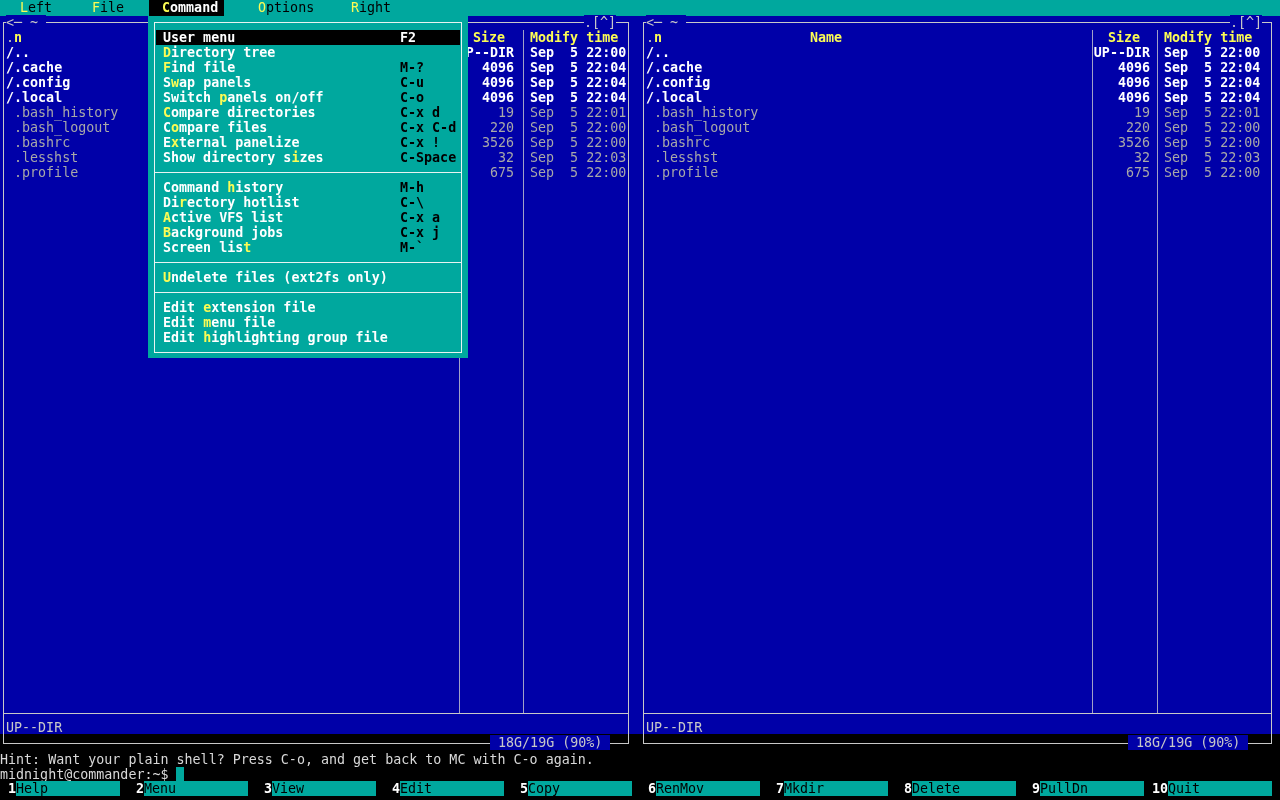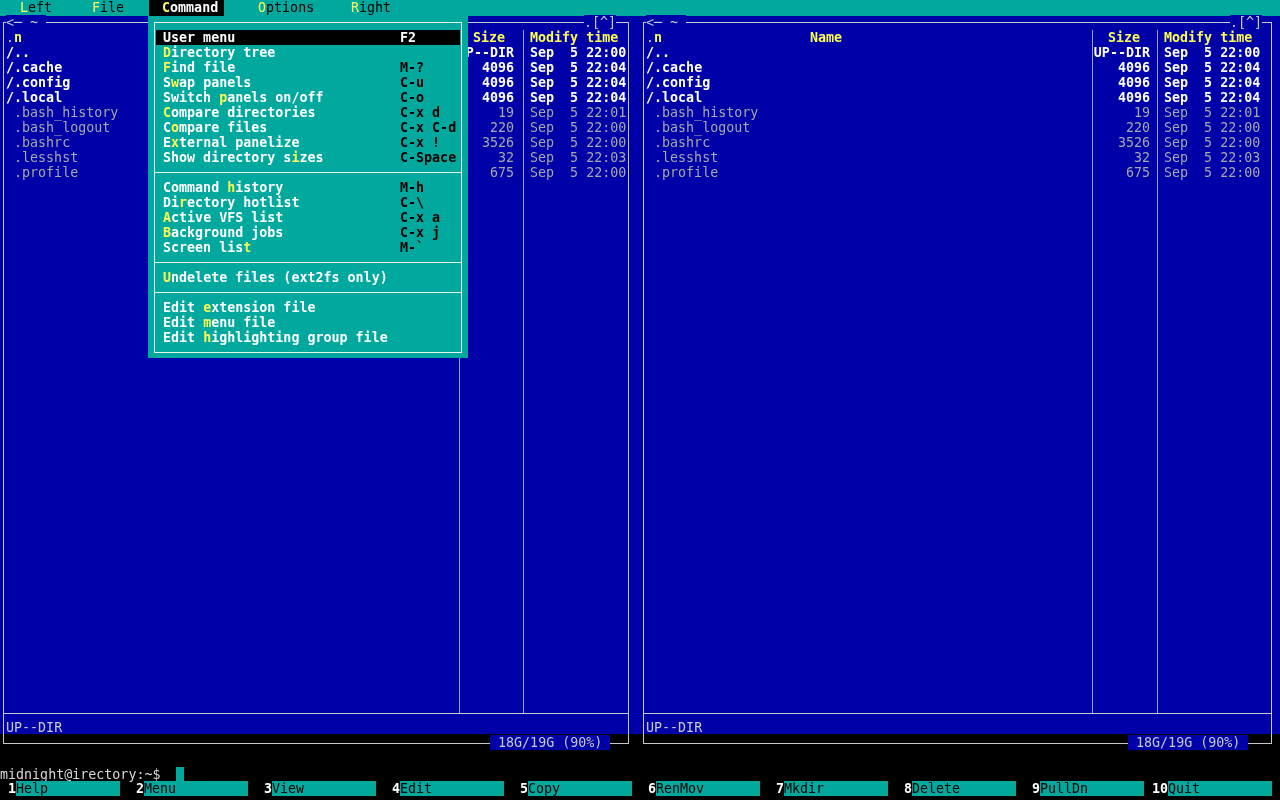--- a/index.html
+++ b/index.html
@@ -40,17 +40,18 @@
 
   <div class="abs blue-area" style="left:0;top:16;width:1280px;height:734px;"></div>
 
   <div class="abs teal" id="menubar" style="left:0;top:0;width:1280px;height:16px;"><div class="menubar-item" style="left: 20px;"><span class="hot">L</span>eft</div><div class="menubar-item" style="left: 92px;"><span class="hot">F</span>ile</div><div class="menubar-sel-bg" style="left: 149px; width: 75px;"></div><div class="menubar-item sel" style="left: 162px;"><span class="hot">C</span>ommand</div><div class="menubar-item" style="left: 258px;"><span class="hot">O</span>ptions</div><div class="menubar-item" style="left: 351px;"><span class="hot">R</span>ight</div></div>
 
   <div id="panel-left"><div class="line" style="left: 3px; top: 22px; width: 626px; height: 1px;"></div><div class="line" style="left: 3px; top: 743px; width: 626px; height: 1px;"></div><div class="line" style="left: 3px; top: 22px; width: 1px; height: 722px;"></div><div class="line" style="left: 628px; top: 22px; width: 1px; height: 722px;"></div><div class="line" style="left: 4px; top: 713px; width: 624px; height: 1px;"></div><div class="colsep" style="left: 459px; top: 30px; width: 1px; height: 683px;"></div><div class="colsep" style="left: 523px; top: 30px; width: 1px; height: 683px;"></div><div class="txt fr onblue" style="left: 6px; top: 15px;">&lt;─ ~ </div><div class="txt fr onblue" style="left: 584px; top: 15px;">.[^]</div><div class="txt" style="left: 6px; top: 30px;"><span class="fr">.</span><span class="yellow">n</span></div><div class="txt yellow" style="left: 170px; top: 30px;">Name</div><div class="txt yellow" style="left: 473px; top: 30px;">Size</div><div class="txt yellow" style="left: 530px; top: 30px;">Modify time</div><div><div class="txt white" style="left: 6px; top: 45px;">/..</div><div class="txt white" style="left: 394px; top: 45px; width: 120px; text-align: right;">UP--DIR</div><div class="txt white" style="left: 530px; top: 45px;">Sep  5 22:00</div></div><div><div class="txt white" style="left: 6px; top: 60px;">/.cache</div><div class="txt white" style="left: 394px; top: 60px; width: 120px; text-align: right;">4096</div><div class="txt white" style="left: 530px; top: 60px;">Sep  5 22:04</div></div><div><div class="txt white" style="left: 6px; top: 75px;">/.config</div><div class="txt white" style="left: 394px; top: 75px; width: 120px; text-align: right;">4096</div><div class="txt white" style="left: 530px; top: 75px;">Sep  5 22:04</div></div><div><div class="txt white" style="left: 6px; top: 90px;">/.local</div><div class="txt white" style="left: 394px; top: 90px; width: 120px; text-align: right;">4096</div><div class="txt white" style="left: 530px; top: 90px;">Sep  5 22:04</div></div><div><div class="txt gray" style="left: 14px; top: 105px;">.bash_history</div><div class="txt gray" style="left: 394px; top: 105px; width: 120px; text-align: right;">19</div><div class="txt gray" style="left: 530px; top: 105px;">Sep  5 22:01</div></div><div><div class="txt gray" style="left: 14px; top: 120px;">.bash_logout</div><div class="txt gray" style="left: 394px; top: 120px; width: 120px; text-align: right;">220</div><div class="txt gray" style="left: 530px; top: 120px;">Sep  5 22:00</div></div><div><div class="txt gray" style="left: 14px; top: 135px;">.bashrc</div><div class="txt gray" style="left: 394px; top: 135px; width: 120px; text-align: right;">3526</div><div class="txt gray" style="left: 530px; top: 135px;">Sep  5 22:00</div></div><div><div class="txt gray" style="left: 14px; top: 150px;">.lesshst</div><div class="txt gray" style="left: 394px; top: 150px; width: 120px; text-align: right;">32</div><div class="txt gray" style="left: 530px; top: 150px;">Sep  5 22:03</div></div><div><div class="txt gray" style="left: 14px; top: 165px;">.profile</div><div class="txt gray" style="left: 394px; top: 165px; width: 120px; text-align: right;">675</div><div class="txt gray" style="left: 530px; top: 165px;">Sep  5 22:00</div></div><div class="txt fr" style="left: 6px; top: 720px;">UP--DIR</div><div class="txt fr onblue" style="left: 490px; top: 735px;"> 18G/19G (90%) </div></div>
   <div id="panel-right"><div class="line" style="left: 643px; top: 22px; width: 629px; height: 1px;"></div><div class="line" style="left: 643px; top: 743px; width: 629px; height: 1px;"></div><div class="line" style="left: 643px; top: 22px; width: 1px; height: 722px;"></div><div class="line" style="left: 1271px; top: 22px; width: 1px; height: 722px;"></div><div class="line" style="left: 644px; top: 713px; width: 627px; height: 1px;"></div><div class="colsep" style="left: 1092px; top: 30px; width: 1px; height: 683px;"></div><div class="colsep" style="left: 1157px; top: 30px; width: 1px; height: 683px;"></div><div class="txt fr onblue" style="left: 646px; top: 15px;">&lt;─ ~ </div><div class="txt fr onblue" style="left: 1230px; top: 15px;">.[^]</div><div class="txt" style="left: 646px; top: 30px;"><span class="fr">.</span><span class="yellow">n</span></div><div class="txt yellow" style="left: 810px; top: 30px;">Name</div><div class="txt yellow" style="left: 1108px; top: 30px;">Size</div><div class="txt yellow" style="left: 1164px; top: 30px;">Modify time</div><div><div class="txt white" style="left: 646px; top: 45px;">/..</div><div class="txt white" style="left: 1030px; top: 45px; width: 120px; text-align: right;">UP--DIR</div><div class="txt white" style="left: 1164px; top: 45px;">Sep  5 22:00</div></div><div><div class="txt white" style="left: 646px; top: 60px;">/.cache</div><div class="txt white" style="left: 1030px; top: 60px; width: 120px; text-align: right;">4096</div><div class="txt white" style="left: 1164px; top: 60px;">Sep  5 22:04</div></div><div><div class="txt white" style="left: 646px; top: 75px;">/.config</div><div class="txt white" style="left: 1030px; top: 75px; width: 120px; text-align: right;">4096</div><div class="txt white" style="left: 1164px; top: 75px;">Sep  5 22:04</div></div><div><div class="txt white" style="left: 646px; top: 90px;">/.local</div><div class="txt white" style="left: 1030px; top: 90px; width: 120px; text-align: right;">4096</div><div class="txt white" style="left: 1164px; top: 90px;">Sep  5 22:04</div></div><div><div class="txt gray" style="left: 654px; top: 105px;">.bash_history</div><div class="txt gray" style="left: 1030px; top: 105px; width: 120px; text-align: right;">19</div><div class="txt gray" style="left: 1164px; top: 105px;">Sep  5 22:01</div></div><div><div class="txt gray" style="left: 654px; top: 120px;">.bash_logout</div><div class="txt gray" style="left: 1030px; top: 120px; width: 120px; text-align: right;">220</div><div class="txt gray" style="left: 1164px; top: 120px;">Sep  5 22:00</div></div><div><div class="txt gray" style="left: 654px; top: 135px;">.bashrc</div><div class="txt gray" style="left: 1030px; top: 135px; width: 120px; text-align: right;">3526</div><div class="txt gray" style="left: 1164px; top: 135px;">Sep  5 22:00</div></div><div><div class="txt gray" style="left: 654px; top: 150px;">.lesshst</div><div class="txt gray" style="left: 1030px; top: 150px; width: 120px; text-align: right;">32</div><div class="txt gray" style="left: 1164px; top: 150px;">Sep  5 22:03</div></div><div><div class="txt gray" style="left: 654px; top: 165px;">.profile</div><div class="txt gray" style="left: 1030px; top: 165px; width: 120px; text-align: right;">675</div><div class="txt gray" style="left: 1164px; top: 165px;">Sep  5 22:00</div></div><div class="txt fr" style="left: 646px; top: 720px;">UP--DIR</div><div class="txt fr onblue" style="left: 1128px; top: 735px;"> 18G/19G (90%) </div></div>
 
   <div id="dropdown"><div class="abs teal" style="left: 148px; top: 16px; width: 320px; height: 342px; z-index: 5;"></div><div class="abs" style="left: 154px; top: 22px; width: 308px; height: 331px; border: 1px solid rgb(232, 244, 242); z-index: 6;"></div><div class="abs" style="left: 156px; top: 30px; width: 304px; height: 15px; background: rgb(0, 0, 0); z-index: 7;"></div><div class="dd-item" style="left: 163px; top: 30px; z-index: 8;">User menu</div><div class="dd-short" style="left: 400px; top: 30px; z-index: 8; color: var(--white);">F2</div><div class="dd-item" style="left: 163px; top: 45px; z-index: 8;"><span class="hot">D</span>irectory tree</div><div class="dd-item" style="left: 163px; top: 60px; z-index: 8;"><span class="hot">F</span>ind file</div><div class="dd-short" style="left: 400px; top: 60px; z-index: 8; color: rgb(0, 0, 0);">M-?</div><div class="dd-item" style="left: 163px; top: 75px; z-index: 8;">S<span class="hot">w</span>ap panels</div><div class="dd-short" style="left: 400px; top: 75px; z-index: 8; color: rgb(0, 0, 0);">C-u</div><div class="dd-item" style="left: 163px; top: 90px; z-index: 8;">Switch <span class="hot">p</span>anels on/off</div><div class="dd-short" style="left: 400px; top: 90px; z-index: 8; color: rgb(0, 0, 0);">C-o</div><div class="dd-item" style="left: 163px; top: 105px; z-index: 8;"><span class="hot">C</span>ompare directories</div><div class="dd-short" style="left: 400px; top: 105px; z-index: 8; color: rgb(0, 0, 0);">C-x d</div><div class="dd-item" style="left: 163px; top: 120px; z-index: 8;">C<span class="hot">o</span>mpare files</div><div class="dd-short" style="left: 400px; top: 120px; z-index: 8; color: rgb(0, 0, 0);">C-x C-d</div><div class="dd-item" style="left: 163px; top: 135px; z-index: 8;">E<span class="hot">x</span>ternal panelize</div><div class="dd-short" style="left: 400px; top: 135px; z-index: 8; color: rgb(0, 0, 0);">C-x !</div><div class="dd-item" style="left: 163px; top: 150px; z-index: 8;">Show directory s<span class="hot">i</span>zes</div><div class="dd-short" style="left: 400px; top: 150px; z-index: 8; color: rgb(0, 0, 0);">C-Space</div><div class="dd-sep" style="left: 155px; top: 172px; width: 306px; z-index: 8;"></div><div class="dd-item" style="left: 163px; top: 180px; z-index: 8;">Command <span class="hot">h</span>istory</div><div class="dd-short" style="left: 400px; top: 180px; z-index: 8; color: rgb(0, 0, 0);">M-h</div><div class="dd-item" style="left: 163px; top: 195px; z-index: 8;">Di<span class="hot">r</span>ectory hotlist</div><div class="dd-short" style="left: 400px; top: 195px; z-index: 8; color: rgb(0, 0, 0);">C-\</div><div class="dd-item" style="left: 163px; top: 210px; z-index: 8;"><span class="hot">A</span>ctive VFS list</div><div class="dd-short" style="left: 400px; top: 210px; z-index: 8; color: rgb(0, 0, 0);">C-x a</div><div class="dd-item" style="left: 163px; top: 225px; z-index: 8;"><span class="hot">B</span>ackground jobs</div><div class="dd-short" style="left: 400px; top: 225px; z-index: 8; color: rgb(0, 0, 0);">C-x j</div><div class="dd-item" style="left: 163px; top: 240px; z-index: 8;">Screen lis<span class="hot">t</span></div><div class="dd-short" style="left: 400px; top: 240px; z-index: 8; color: rgb(0, 0, 0);">M-`</div><div class="dd-sep" style="left: 155px; top: 262px; width: 306px; z-index: 8;"></div><div class="dd-item" style="left: 163px; top: 270px; z-index: 8;"><span class="hot">U</span>ndelete files (ext2fs only)</div><div class="dd-sep" style="left: 155px; top: 292px; width: 306px; z-index: 8;"></div><div class="dd-item" style="left: 163px; top: 300px; z-index: 8;">Edit <span class="hot">e</span>xtension file</div><div class="dd-item" style="left: 163px; top: 315px; z-index: 8;">Edit <span class="hot">m</span>enu file</div><div class="dd-item" style="left: 163px; top: 330px; z-index: 8;">Edit <span class="hot">h</span>ighlighting group file</div></div>
 
-  <div class="termtxt" style="left:0;top:767px;">midnight@irectory:~$</div>
+  <div class="termtxt" style="left:0;top:752px;">Hint: Want your plain shell? Press C-o, and get back to MC with C-o again.</div>
+  <div class="termtxt" style="left:0;top:767px;">midnight@commander:~$</div>
   <div class="abs teal" style="left:176px;top:767px;width:8px;height:15px;"></div>
 
   <div id="keybar"><div><div class="kb-num" style="left: 0px; top: 781px; width: 16px;">1</div><div class="kb-btn" style="left: 16px; top: 781px; width: 104px;">Help</div></div><div><div class="kb-num" style="left: 128px; top: 781px; width: 16px;">2</div><div class="kb-btn" style="left: 144px; top: 781px; width: 104px;">Menu</div></div><div><div class="kb-num" style="left: 256px; top: 781px; width: 16px;">3</div><div class="kb-btn" style="left: 272px; top: 781px; width: 104px;">View</div></div><div><div class="kb-num" style="left: 384px; top: 781px; width: 16px;">4</div><div class="kb-btn" style="left: 400px; top: 781px; width: 104px;">Edit</div></div><div><div class="kb-num" style="left: 512px; top: 781px; width: 16px;">5</div><div class="kb-btn" style="left: 528px; top: 781px; width: 104px;">Copy</div></div><div><div class="kb-num" style="left: 640px; top: 781px; width: 16px;">6</div><div class="kb-btn" style="left: 656px; top: 781px; width: 104px;">RenMov</div></div><div><div class="kb-num" style="left: 768px; top: 781px; width: 16px;">7</div><div class="kb-btn" style="left: 784px; top: 781px; width: 104px;">Mkdir</div></div><div><div class="kb-num" style="left: 896px; top: 781px; width: 16px;">8</div><div class="kb-btn" style="left: 912px; top: 781px; width: 104px;">Delete</div></div><div><div class="kb-num" style="left: 1024px; top: 781px; width: 16px;">9</div><div class="kb-btn" style="left: 1040px; top: 781px; width: 104px;">PullDn</div></div><div><div class="kb-num" style="left: 1152px; top: 781px; width: 16px;">10</div><div class="kb-btn" style="left: 1168px; top: 781px; width: 104px;">Quit</div></div></div>
 </div>
 
 </body></html>

